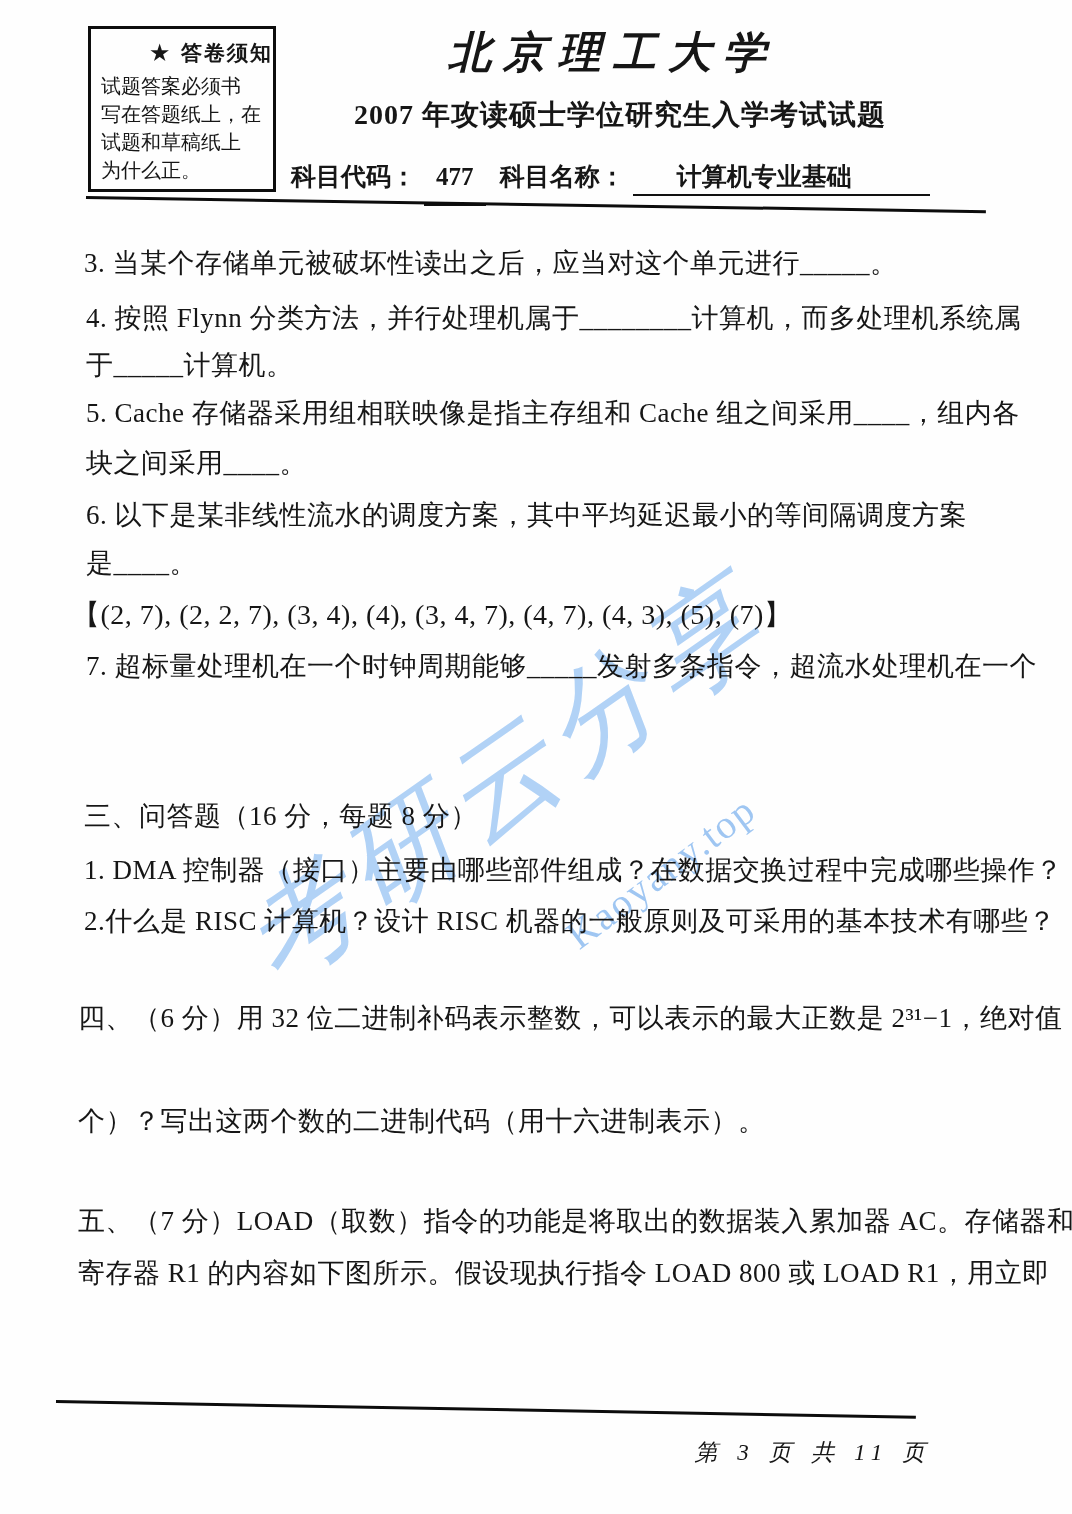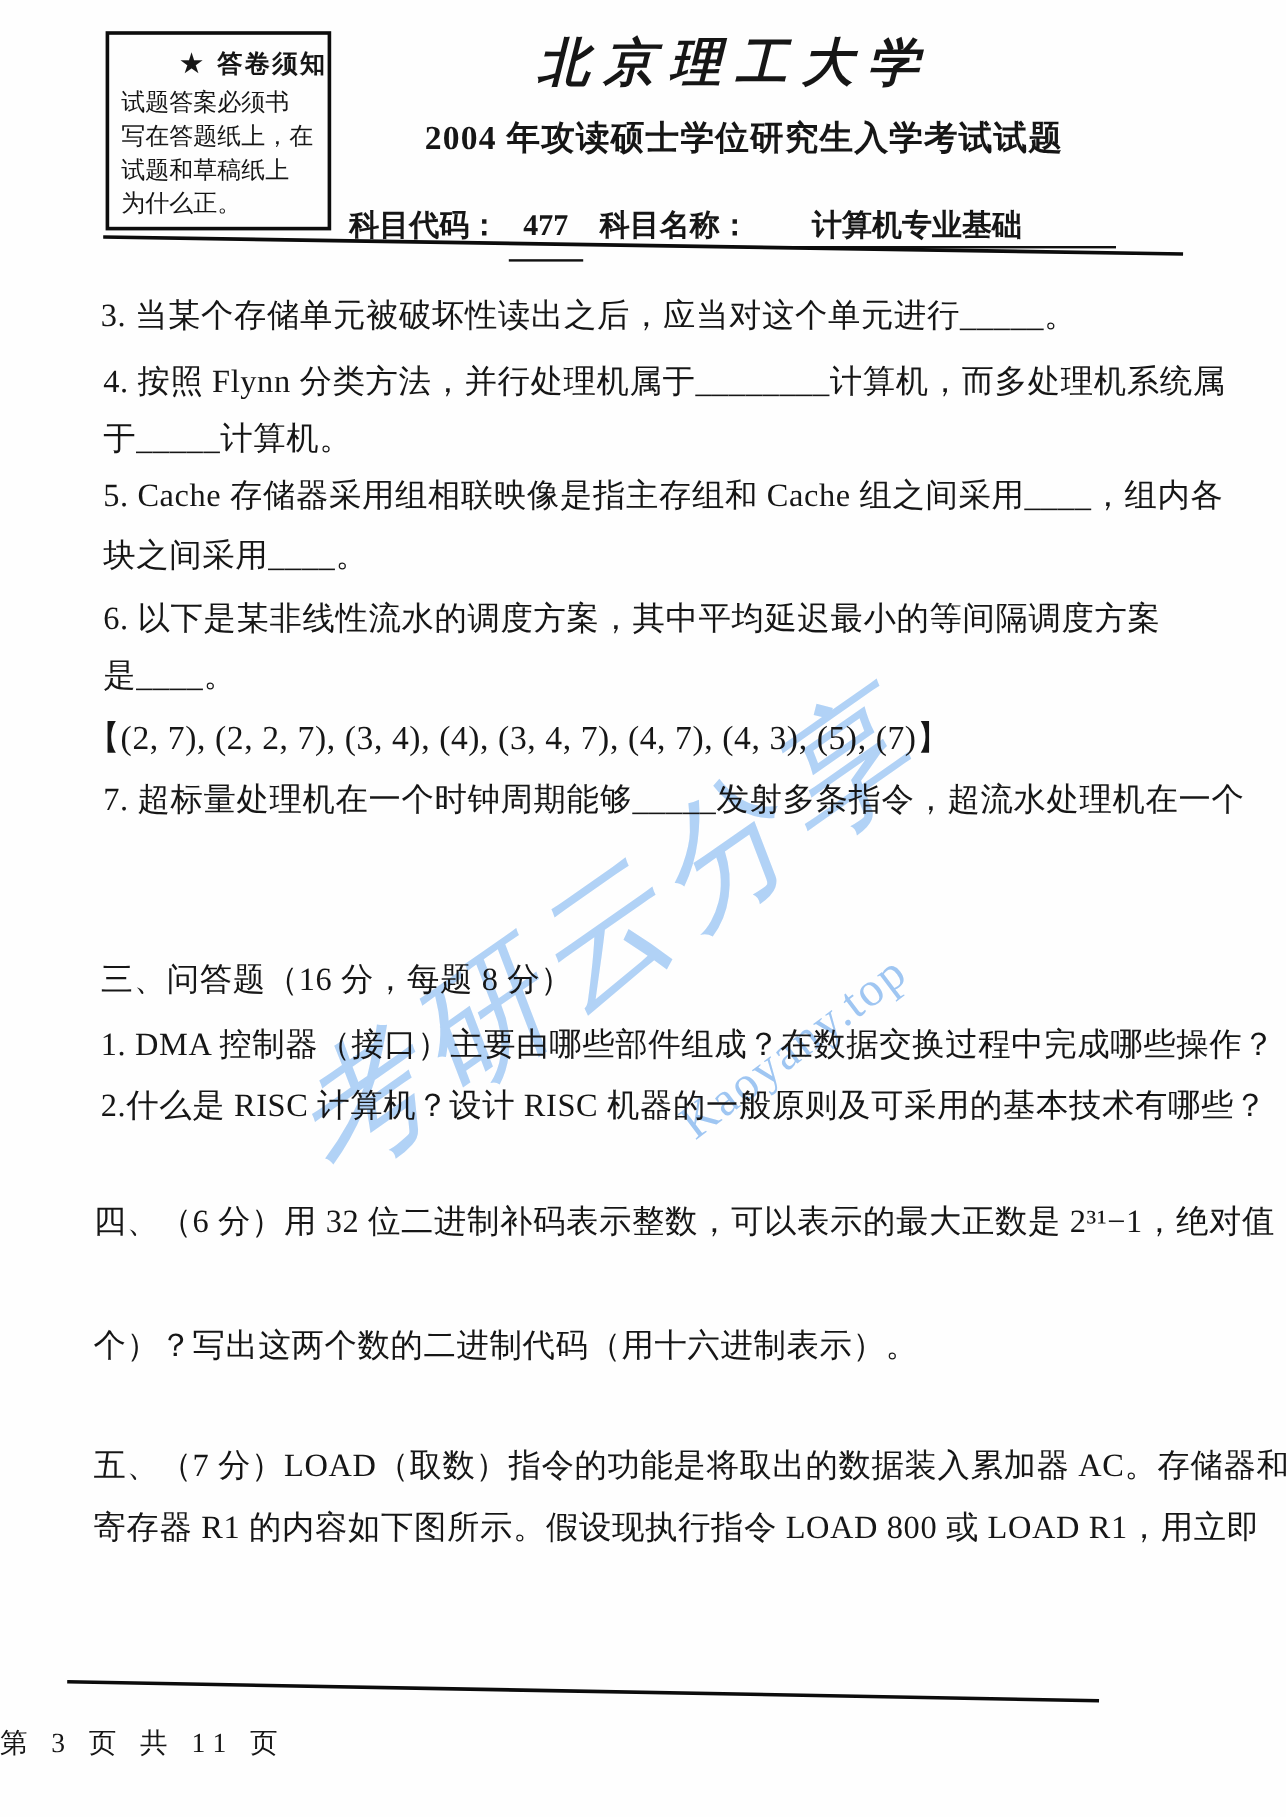--- a/index.html
+++ b/index.html
@@ -102,21 +102,20 @@
     display: inline-block;
     border-bottom: 2px solid #111;
     padding: 0 12px 13px 12px;
     margin: 0 8px;
   }
   .subject-name {
     display: inline-block;
     border-bottom: 2px solid #111;
     padding: 0 78px 1px 44px;
     margin-left: 8px;
-    margin-top: 11px;
   }
   .header-rule {
     position: absolute;
     left: 86px; top: 196px;
     width: 900px; height: 3px;
     background: #0c0c0c;
     transform: rotate(0.9deg);
     transform-origin: left center;
     z-index: 1;
   }
@@ -137,24 +136,25 @@
     left: 56px; top: 1400px;
     width: 860px; height: 3px;
     background: #0c0c0c;
     transform: rotate(1.05deg);
     transform-origin: left center;
     z-index: 1;
   }
   .page-number {
     position: absolute;
     left: 0; right: 140px; top: 1437px;
-    text-align: left;
+    text-align: right;
     font-size: 23px;
     letter-spacing: 7px;
     z-index: 1;
+    font-style: italic;
   }
 </style>
 </head>
 <body>
 
 <div class="page">
 
   <div class="wm-callig">考研云分享</div>
   <div class="wm-site">Kaoyany.top</div>
 
@@ -162,21 +162,21 @@
     <div class="notice-title">
       <span class="star">★</span><span>答卷须知</span>
     </div>
     <div class="notice-line">试题答案必须书</div>
     <div class="notice-line">写在答题纸上，在</div>
     <div class="notice-line">试题和草稿纸上</div>
     <div class="notice-line">为什么正。</div>
   </div>
 
   <div class="university">北京理工大学</div>
-  <div class="exam-title">2004 年攻读硕士学位研究生入学考试试题</div>
+  <div class="exam-title">2007 年攻读硕士学位研究生入学考试试题</div>
   <div class="subject-row">
     <span>科目代码：</span><span class="subject-code">477</span>
     <span>科目名称：</span><span class="subject-name">计算机专业基础</span>
   </div>
   <div class="header-rule"></div>
 
   <div class="bl" style="left:84px;top:245px;">3. 当某个存储单元被破坏性读出之后，应当对这个单元进行_____。</div>
   <div class="bl" style="left:86px;top:300px;">4. 按照 Flynn 分类方法，并行处理机属于________计算机，而多处理机系统属</div>
   <div class="bl" style="left:86px;top:347px;">于_____计算机。</div>
   <div class="bl" style="left:86px;top:395px;">5. Cache 存储器采用组相联映像是指主存组和 Cache 组之间采用____，组内各</div>

